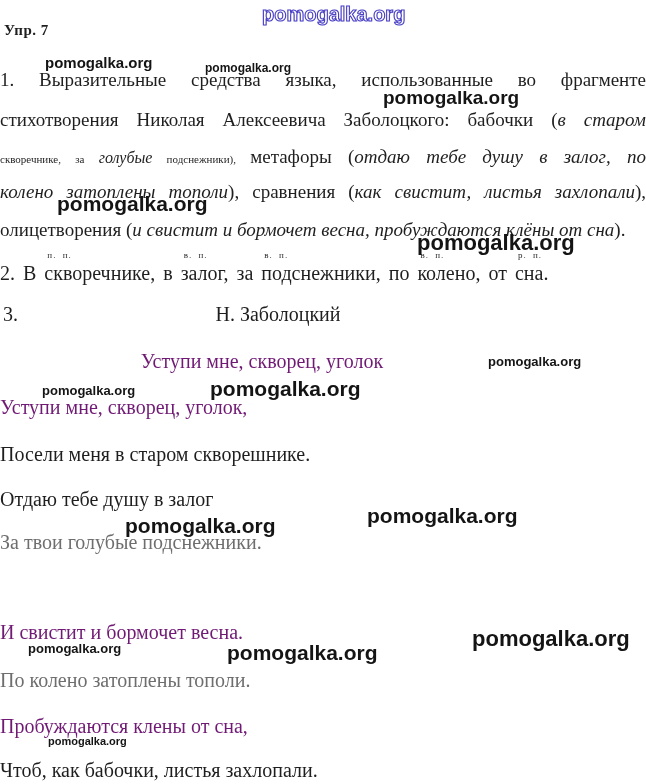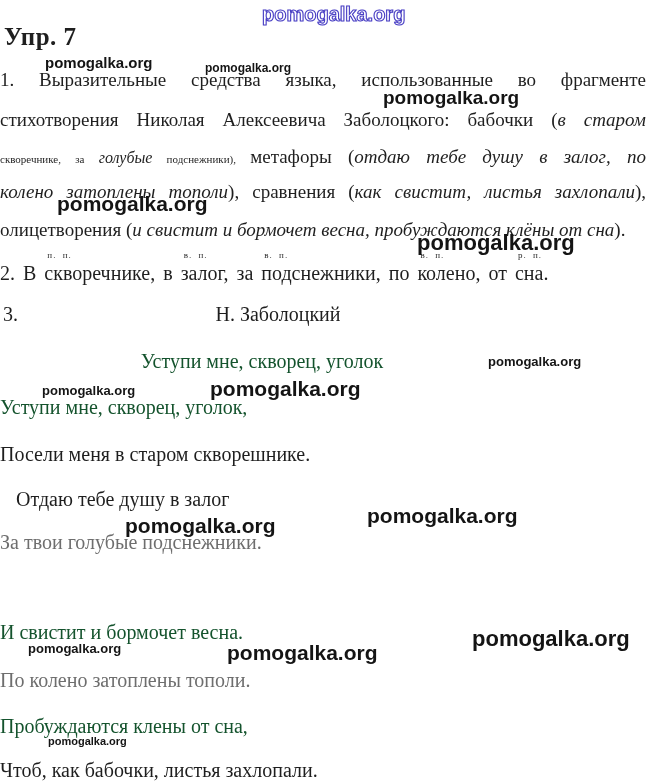--- a/index.html
+++ b/index.html
@@ -1,36 +1,36 @@
 <!DOCTYPE html>
 <html><head>
 <meta charset="utf-8">
 <style>
   html,body{margin:0;padding:0;background:#fff;}
   #page{position:relative;width:646px;height:784px;background:#ffffff;overflow:hidden;
         font-family:"Liberation Serif","DejaVu Serif",serif;color:#1f1f1f;}
 
   
   .abs{position:absolute;line-height:1.18;}
-  .exercise{font-size:25px;font-weight:bold;letter-spacing:.5px;text-align:center;}
+  .exercise{font-size:15px;font-weight:bold;letter-spacing:.5px;text-align:center;}
   .para-line{width:646px;font-size:19px;white-space:nowrap;}
   .just{white-space:normal;text-align:justify;text-align-last:justify;}
   .seg-r{font-style:normal;}
   .seg-i{font-style:italic;}
   .seg-rs{font-style:normal;font-size:11px;margin-top:15px;}
   .seg-is{font-style:italic;font-size:16px;}
 
   .item2-line{font-size:20px;word-spacing:3px;white-space:nowrap;}
   .token{position:relative;text-align:right;}
   .case-label{position:absolute;top:-12px;left:3px;font-size:9px;letter-spacing:1px;
               color:#2a2a2a;white-space:nowrap;font-family:"Liberation Serif",serif;}
 
   .poem-line{font-size:20px;white-space:nowrap;}
   .tone-dark{color:#1e1e1e;}
-  .tone-mid{color:#14532d;}
+  .tone-mid{color:#701a75;}
   .tone-light{color:#6e6e6e;}
   .centered{transform:translateX(-50%);}
 
   
   .wm{position:absolute;font-family:"Liberation Sans","DejaVu Sans",sans-serif;
       color:#141414;white-space:nowrap;line-height:1;text-align:right;}
   .wm-big{font-weight:bold;}
   .wm-small{font-weight:bold;}
   .wm-outline{font-weight:bold;color:#ffffff;-webkit-text-stroke:1.1px #4a40c4;
               text-shadow:0 0 1px #6c63d8;}
@@ -53,21 +53,21 @@
   <div class="abs para-line" style="left:0;top:219px;"><span class="seg-r">олицетворения (</span><span class="seg-i">и свистит и бормочет весна, пробуждаются клёны от сна</span><span class="seg-r">).</span></div>
 
   <div class="abs item2-line" style="left:0;top:262px;"><span class="token">2. В </span><span class="token"><span class="case-label">п. п.</span><span>скворечнике</span></span><span class="token">, в </span><span class="token"><span class="case-label">в. п.</span><span>залог</span></span><span class="token">, за </span><span class="token"><span class="case-label">в. п.</span><span>подснежники</span></span><span class="token">, по </span><span class="token"><span class="case-label">в. п.</span><span>колено</span></span><span class="token">, от </span><span class="token"><span class="case-label">р. п.</span><span>сна</span></span><span class="token">.</span></div>
 
   <div class="abs poem-line tone-dark" style="left:3px;top:303px;">3.</div>
   <div class="abs poem-line tone-dark centered" style="left:278px;top:303px;">Н. Заболоцкий</div>
   <div class="abs poem-line tone-mid centered" style="left:262px;top:350px;">Уступи мне, скворец, уголок</div>
 
   <div class="abs poem-line tone-mid" style="left:0;top:396px;">Уступи мне, скворец, уголок,</div>
   <div class="abs poem-line tone-dark" style="left:0;top:443px;">Посели меня в старом скворешнике.</div>
-  <div class="abs poem-line tone-dark" style="left:0;top:488px;padding-left:16px;">Отдаю тебе душу в залог</div>
+  <div class="abs poem-line tone-dark" style="left:0;top:488px;">Отдаю тебе душу в залог</div>
   <div class="abs poem-line tone-light" style="left:0;top:531px;">За твои голубые подснежники.</div>
   <div class="abs poem-line tone-mid" style="left:0;top:621px;">И свистит и бормочет весна.</div>
   <div class="abs poem-line tone-light" style="left:0;top:669px;">По колено затоплены тополи.</div>
   <div class="abs poem-line tone-mid" style="left:0;top:715px;">Пробуждаются клены от сна,</div>
   <div class="abs poem-line tone-dark" style="left:0;top:759px;">Чтоб, как бабочки, листья захлопали.</div>
 
   <span class="wm wm-outline" style="left:262px;top:4px;font-size:20px;">pomogalka.org</span>
   <span class="wm wm-small" style="left:45px;top:55px;font-size:15px;">pomogalka.org</span>
   <span class="wm wm-small" style="left:205px;top:62px;font-size:12px;">pomogalka.org</span>
   <span class="wm wm-big" style="left:383px;top:88px;font-size:19px;">pomogalka.org</span>

